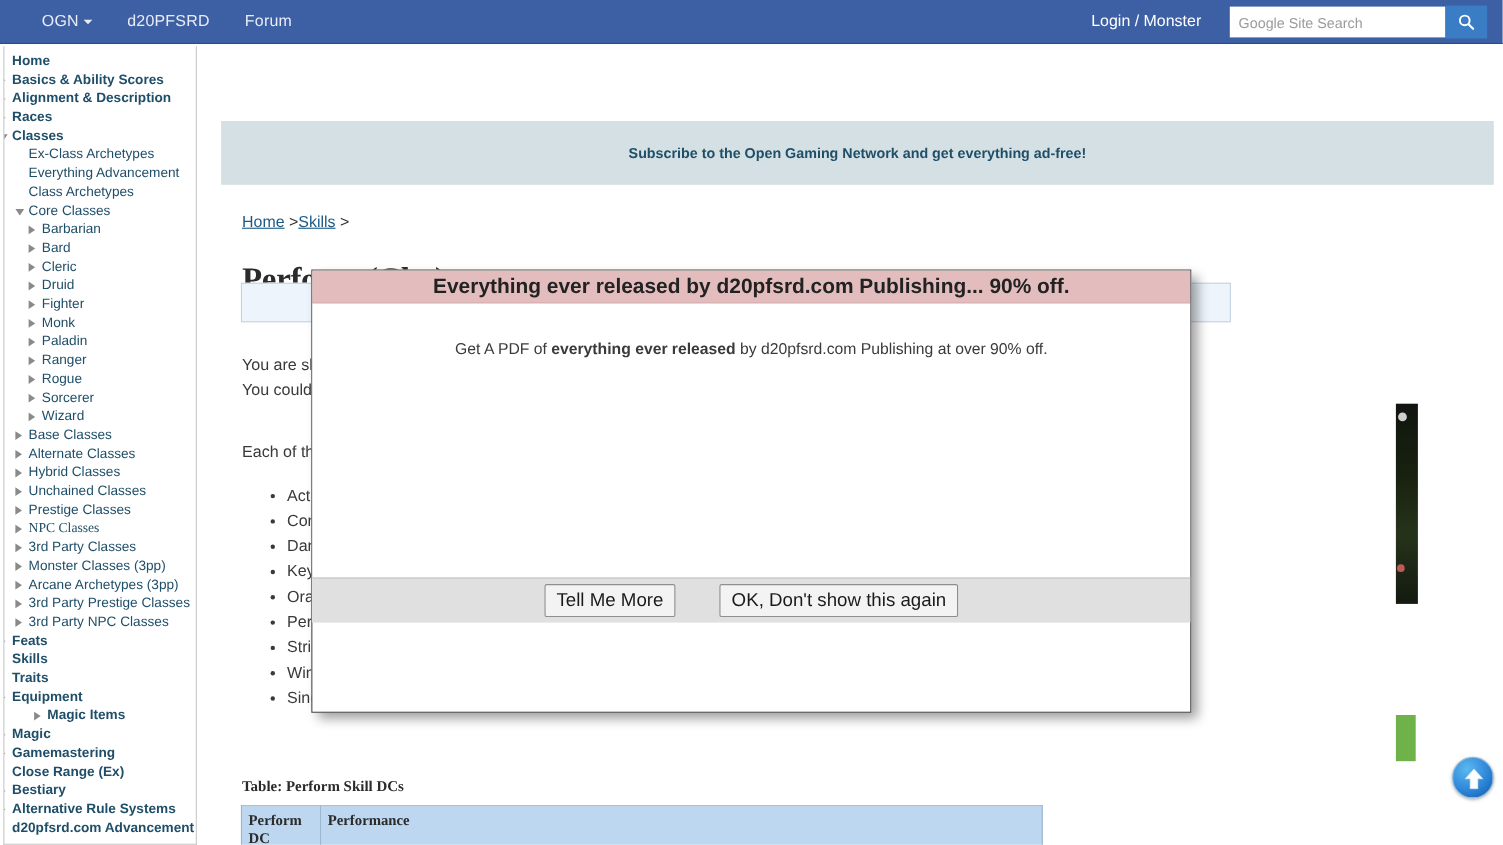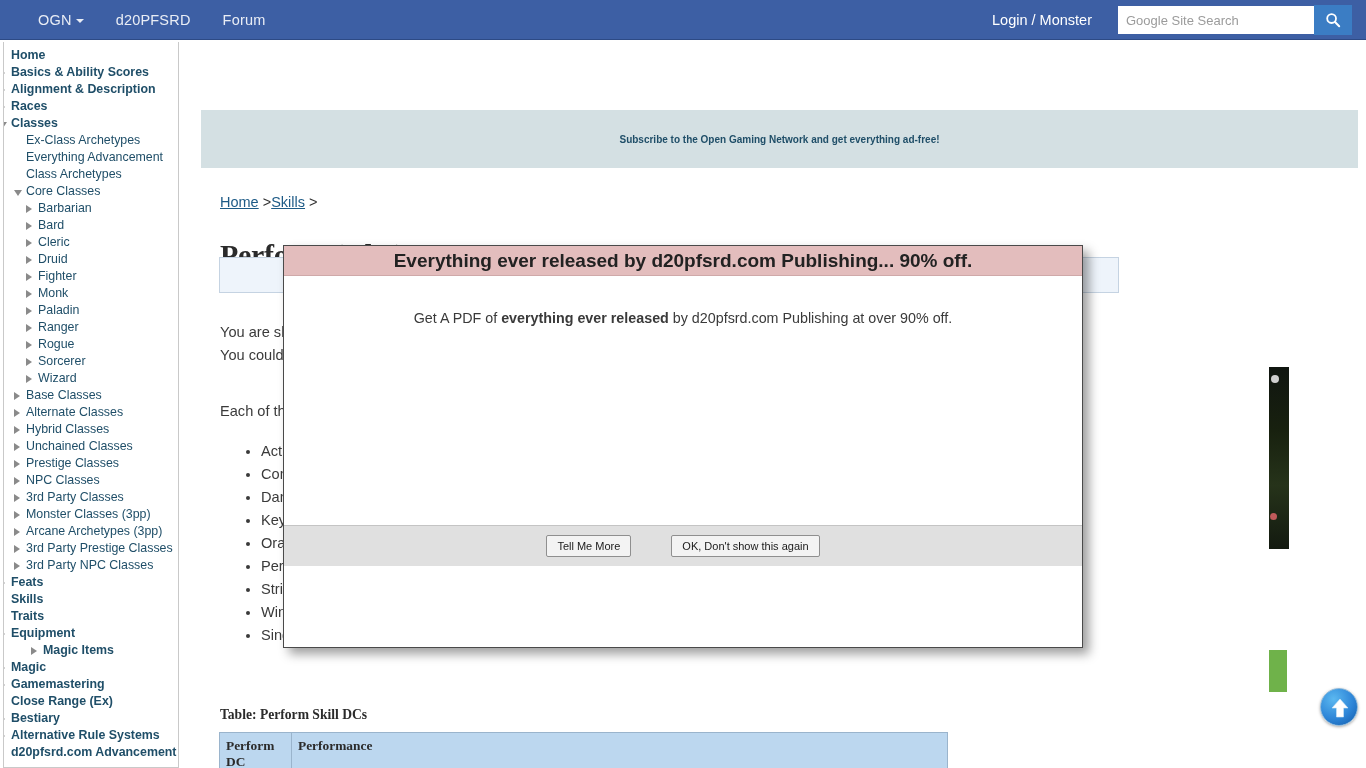--- a/index.html
+++ b/index.html
@@ -87,21 +87,21 @@
     width: 1185px; height: 726px;
     background: #ffffff; overflow: hidden;
   }
   #subscribe-banner {
     position: absolute; left: 20px; top: 68px;
     width: 1157px; height: 58px;
     background: #d4e0e3;
     display: flex; align-items: center; justify-content: center;
   }
   #subscribe-link {
-    color: #1f4e68; font-size: 10px; font-weight: bold; text-decoration: none;
+    color: #1f4e68; font-size: 13px; font-weight: bold; text-decoration: none;
     cursor: pointer;
   }
   #breadcrumb {
     position: absolute; left: 39px; top: 152px;
     font-size: 14.5px; color: #333;
   }
   #breadcrumb a { color: #1d5a86; text-decoration: underline; cursor: pointer; }
   #page-title {
     position: absolute; left: 39px; top: 176px;
     font-family: "Liberation Serif", serif;
@@ -199,21 +199,21 @@
   }
   #modal-footer {
     position: absolute; left: 0; bottom: 0;
     width: 100%; height: 41px;
     background: #e0e0e0; border-top: 1px solid #c4c4c4;
     display: flex; align-items: center; justify-content: center;
     gap: 40px;
   }
   .modal-btn {
     background: #f3f3f3; border: 1px solid #8f8f8f; border-radius: 2px;
-    font-size: 11px; color: #1a1a1a; padding: 4px 10px;
+    font-size: 17px; color: #1a1a1a; padding: 4px 10px;
     font-family: "Liberation Sans", sans-serif; cursor: pointer;
   }
 
   
   #scroll-top {
     position: absolute; left: 1320px; top: 688px;
     width: 38px; height: 38px; border-radius: 50%;
     background: radial-gradient(circle at 35% 28%, #5bb8f0 0%, #2e86d8 55%, #1159a8 100%);
     border: 1px solid #8fb8d8;
     cursor: pointer;
@@ -263,21 +263,21 @@
     <a class="side-item lvl2" href="#" style="padding-left: 34px;"><span class="arrow closed" style="left: 22px;"></span><span class="lbl">Paladin</span></a>
     <a class="side-item lvl2" href="#" style="padding-left: 34px;"><span class="arrow closed" style="left: 22px;"></span><span class="lbl">Ranger</span></a>
     <a class="side-item lvl2" href="#" style="padding-left: 34px;"><span class="arrow closed" style="left: 22px;"></span><span class="lbl">Rogue</span></a>
     <a class="side-item lvl2" href="#" style="padding-left: 34px;"><span class="arrow closed" style="left: 22px;"></span><span class="lbl">Sorcerer</span></a>
     <a class="side-item lvl2" href="#" style="padding-left: 34px;"><span class="arrow closed" style="left: 22px;"></span><span class="lbl">Wizard</span></a>
     <a class="side-item lvl1" href="#" style="padding-left: 22px;"><span class="arrow closed" style="left: 10px;"></span><span class="lbl">Base Classes</span></a>
     <a class="side-item lvl1" href="#" style="padding-left: 22px;"><span class="arrow closed" style="left: 10px;"></span><span class="lbl">Alternate Classes</span></a>
     <a class="side-item lvl1" href="#" style="padding-left: 22px;"><span class="arrow closed" style="left: 10px;"></span><span class="lbl">Hybrid Classes</span></a>
     <a class="side-item lvl1" href="#" style="padding-left: 22px;"><span class="arrow closed" style="left: 10px;"></span><span class="lbl">Unchained Classes</span></a>
     <a class="side-item lvl1" href="#" style="padding-left: 22px;"><span class="arrow closed" style="left: 10px;"></span><span class="lbl">Prestige Classes</span></a>
-    <a class="side-item lvl1" href="#" style="padding-left: 22px;"><span class="arrow closed" style="left: 10px;"></span><span class="lbl">NPC Classes</span></a>
+    <a class="side-item lvl1" href="#" style="padding-left: 22px; font-family: Liberation Serif, serif;"><span class="arrow closed" style="left: 10px;"></span><span class="lbl">NPC Classes</span></a>
     <a class="side-item lvl1" href="#" style="padding-left: 22px;"><span class="arrow closed" style="left: 10px;"></span><span class="lbl">3rd Party Classes</span></a>
     <a class="side-item lvl1" href="#" style="padding-left: 22px;"><span class="arrow closed" style="left: 10px;"></span><span class="lbl">Monster Classes (3pp)</span></a>
     <a class="side-item lvl1" href="#" style="padding-left: 22px;"><span class="arrow closed" style="left: 10px;"></span><span class="lbl">Arcane Archetypes (3pp)</span></a>
     <a class="side-item lvl1" href="#" style="padding-left: 22px;"><span class="arrow closed" style="left: 10px;"></span><span class="lbl">3rd Party Prestige Classes</span></a>
     <a class="side-item lvl1" href="#" style="padding-left: 22px;"><span class="arrow closed" style="left: 10px;"></span><span class="lbl">3rd Party NPC Classes</span></a>
     <a class="side-item lvl0" href="#" style="padding-left: 7px;"><span class="arrow closed" style="left: -5px;"></span><span class="lbl">Feats</span></a>
     <a class="side-item lvl0" href="#" style="padding-left: 7px;"><span class="lbl">Skills</span></a>
     <a class="side-item lvl0" href="#" style="padding-left: 7px;"><span class="lbl">Traits</span></a>
     <a class="side-item lvl0" href="#" style="padding-left: 7px;"><span class="arrow closed" style="left: -5px;"></span><span class="lbl">Equipment</span></a>
     <a class="side-item lvl0" href="#" style="padding-left: 7px; margin-left: 32px;"><span class="arrow closed" style="left: -5px;"></span><span class="lbl">Magic Items</span></a>

